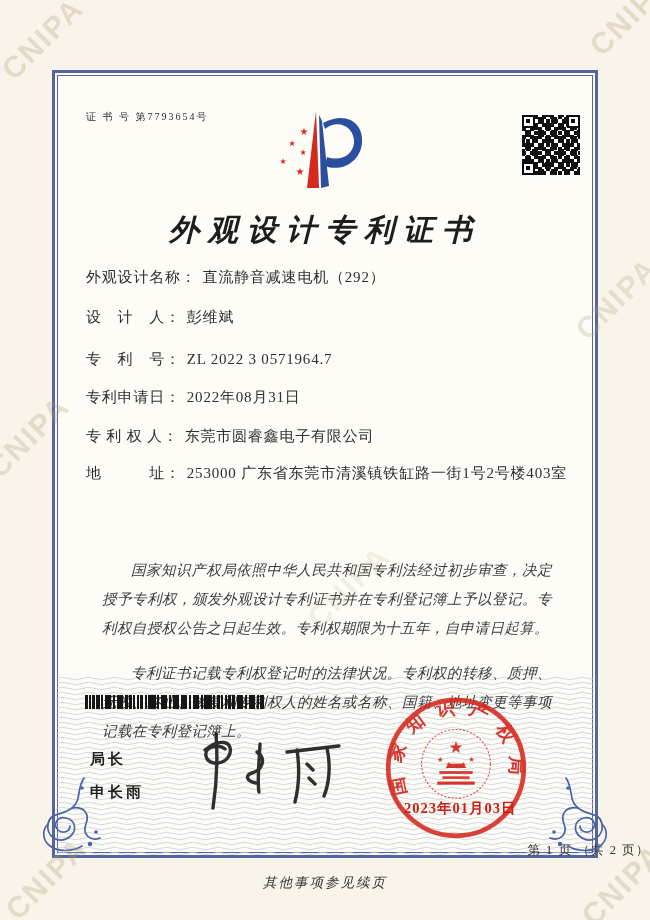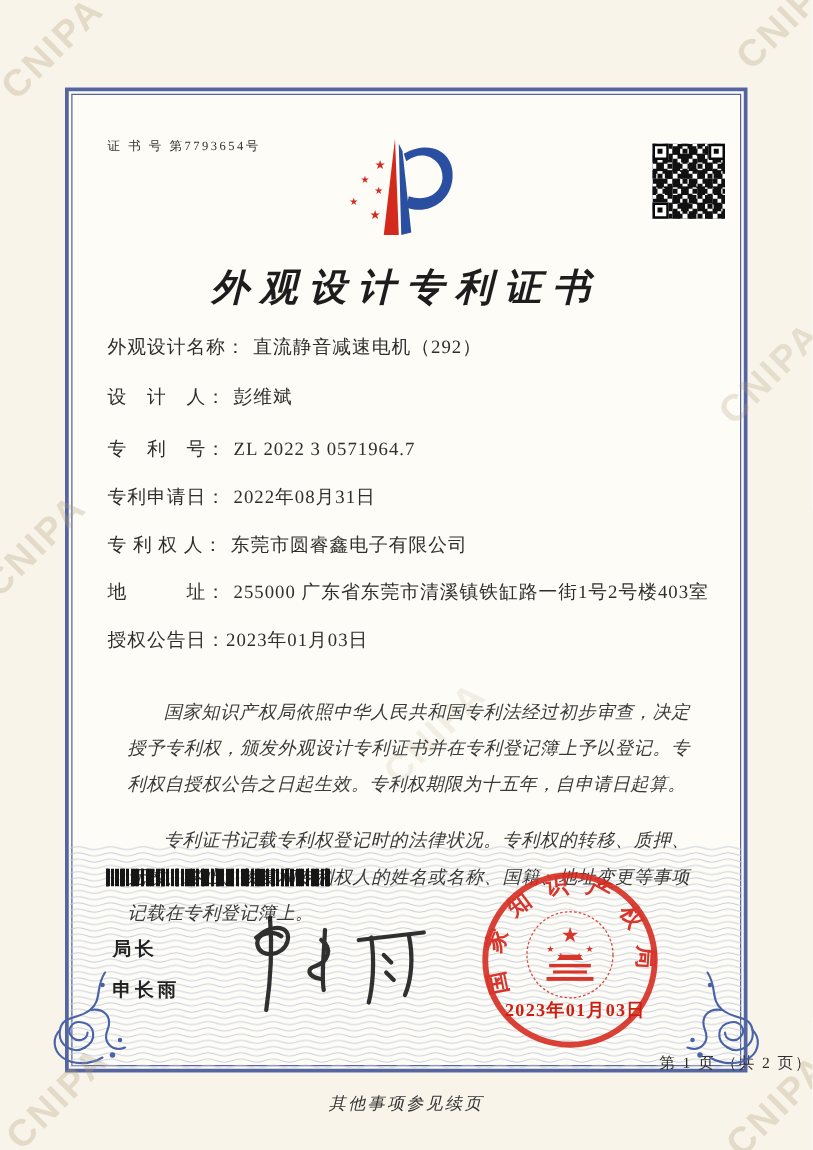--- a/index.html
+++ b/index.html
@@ -156,26 +156,25 @@
   <div class="frow r2">
     <span class="lab">专　利　号：</span><span class="val">ZL 2022 3 0571964.7</span>
   </div>
   <div class="frow r3">
     <span class="lab">专利申请日：</span><span class="val">2022年08月31日</span>
   </div>
   <div class="frow r4">
     <span class="lab">专 利 权 人：</span><span class="val">东莞市圆睿鑫电子有限公司</span>
   </div>
   <div class="frow r5">
-    <span class="lab">地　　　址：</span><span class="val">255000 广东省东莞市清溪镇铁缸路一街1号2号楼403室</span>
+    <span class="lab">地　　　址：</span><span class="val">253000 广东省东莞市清溪镇铁缸路一街1号2号楼403室</span>
   </div>
 </div>
 
 <div class="grant">
-  <span><span class="lab">授权公告日：</span><span>2023年01月03日</span></span>
 </div>
 
 <div class="paras">
   <p>国家知识产权局依照中华人民共和国专利法经过初步审查，决定授予专利权，颁发外观设计专利证书并在专利登记簿上予以登记。专利权自授权公告之日起生效。专利权期限为十五年，自申请日起算。</p>
   <p>专利证书记载专利权登记时的法律状况。专利权的转移、质押、无效、终止、恢复和专利权人的姓名或名称、国籍、地址变更等事项记载在专利登记簿上。</p>
 </div>
 
 <div class="barcode"></div>
 
 <div class="signer">

